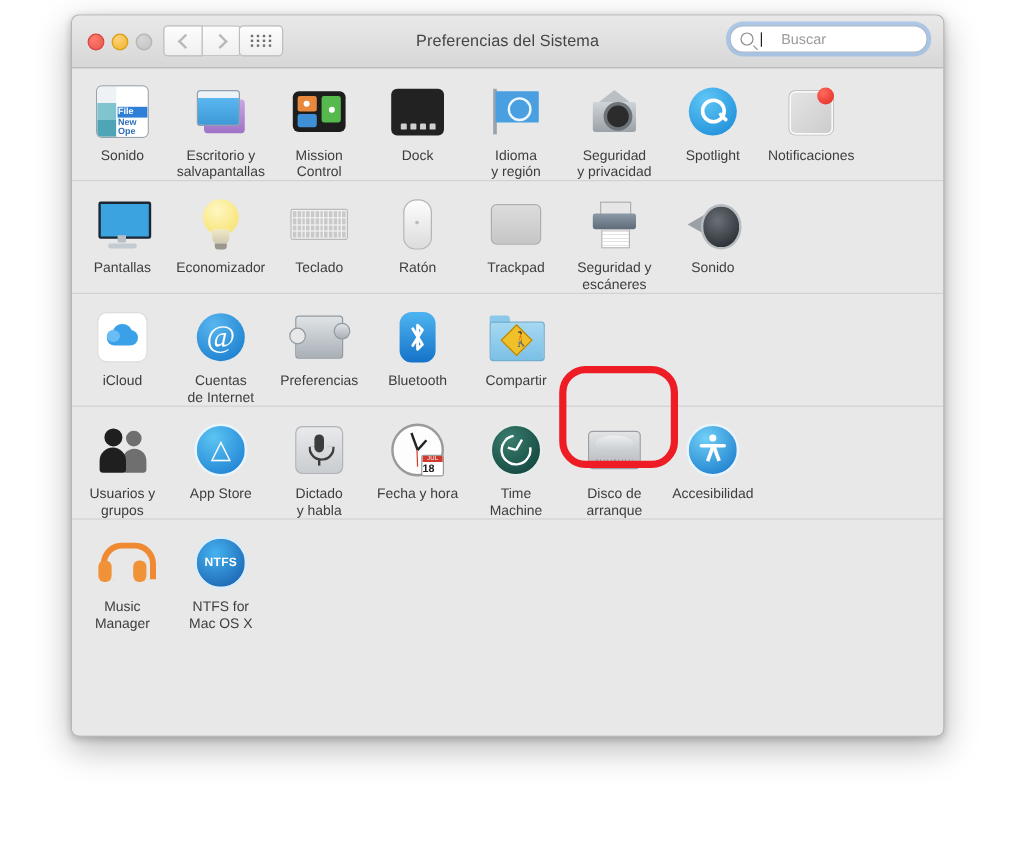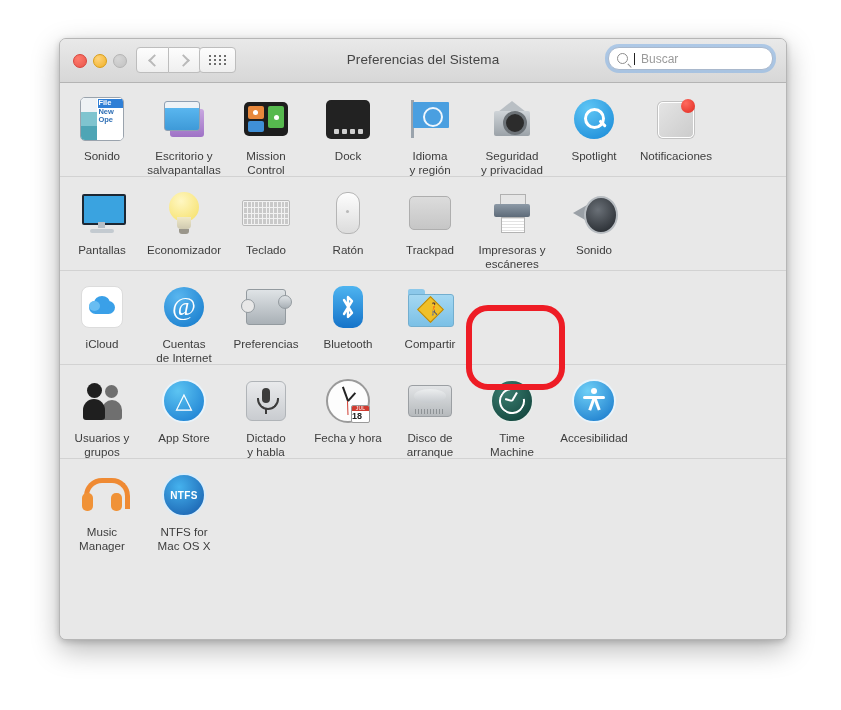--- a/index.html
+++ b/index.html
@@ -8,21 +8,21 @@
     background: #ffffff;
     width: 841px;
     height: 710px;
     overflow: hidden;
     font-family: "Liberation Sans", sans-serif;
   }
 
   #window {
     position: absolute;
     left: 59px;
-    top: 38px;
+    top: 12px;
     width: 726px;
     height: 600px;
     border-radius: 7px;
     background: #e8e8e8;
     box-shadow: 0 10px 28px rgba(0,0,0,0.28), 0 2px 6px rgba(0,0,0,0.18);
     overflow: hidden;
     border: 1px solid #b6b6b6;
   }
 
   
@@ -83,21 +83,21 @@
   }
   .magnifier {
     position:relative; margin-left:8px; width:9px; height:9px;
     border:1.4px solid #8d8d8d; border-radius:50%;
   }
   .magnifier::after {
     content:""; position:absolute; right:-4px; bottom:-3px;
     width:4.5px; height:1.4px; background:#8d8d8d; transform:rotate(45deg);
   }
   .caret { width:1px; height:12px; background:#222; margin-left:6px; }
-  #searchph { font-size:12px; color:#9a9a9a; margin-left:6px; }
+  #searchph { font-size:12px; color:#9a9a9a; margin-left:16px; }
 
   
   #content { background:#e8e8e8; height: 556px; }
   .prow {
     position: relative;
     border-bottom: 1px solid #d2d2d2;
     display: flex;
     padding-left: 1px;
   }
   .prow:last-child { border-bottom: none; }
@@ -132,21 +132,21 @@
     border-radius: 22px;
     pointer-events: none;
     box-sizing: border-box;
     z-index: 20;
   }
 
   
   
   .ic-general { width:42px; height:42px; border-radius:5px; overflow:hidden; border:1px solid #9aa3ad; background:#fff; display:flex; }
   .ic-general .lft { width:40%; background:linear-gradient(to bottom,#eef2f5 0 33%, #7fc4cf 33% 66%, #4ea5b5 66%); }
-  .ic-general .rgt { width:60%; background:#fff; font-size:7.5px; color:#2f6fb5; line-height:8.6px; padding-left:1px; padding-top:1px; font-weight:bold; text-align:left;}
+  .ic-general .rgt { width:60%; background:#fff; font-size:7.5px; color:#2f6fb5; line-height:8.6px; padding-left:1px; padding-top:17px; font-weight:bold; text-align:left;}
   .ic-general .rgt .hl { background:#2f7fd6; color:#fff; display:block; }
 
   
   .ic-desk { width:44px; height:40px; position:relative; }
   .ic-desk .w2 { position:absolute; left:8px; top:10px; width:34px; height:28px; border-radius:3px;
                  background:linear-gradient(to bottom,#c9a7e0,#9f72c6); }
   .ic-desk .w1 { position:absolute; left:2px; top:2px; width:34px; height:28px; border-radius:3px;
                  border:1px solid #8fa0b3; background:linear-gradient(to bottom,#eef3f7 0 6px,#59b6ef 6px,#3e9ad8); }
 
   
@@ -563,21 +563,21 @@
       </div>
 
       <div class="pane">
         <div class="iconbox">
           <div class="ic-print">
               <div class="top"></div>
               <div class="mid"></div>
               <div class="pap"></div>
             </div>
         </div>
-        <div class="plabel">Impresoras y
+        <div class="plabel">Seguridad y
 escáneres</div>
       </div>
 
       <div class="pane">
         <div class="iconbox">
           <div class="ic-snd">
               <div class="cone"></div>
               <div class="cir"></div>
             </div>
         </div>
@@ -685,39 +685,39 @@
               <div class="mo">JUL</div>
               <div class="dy">18</div>
             </div>
           </div>
         </div>
         <div class="plabel">Fecha y hora</div>
       </div>
 
       <div class="pane">
         <div class="iconbox">
-          <div class="ic-disk">
-              <div class="pl"></div>
-              <div class="bar"></div>
-            </div>
-        </div>
-        <div class="plabel">Disco de
-arranque</div>
-      </div>
-
-      <div class="pane">
-        <div class="iconbox">
           <div class="ic-tm">
               <div class="ring"></div>
               <div class="hA"></div>
               <div class="hB"></div>
             </div>
         </div>
         <div class="plabel">Time
 Machine</div>
+      </div>
+
+      <div class="pane">
+        <div class="iconbox">
+          <div class="ic-disk">
+              <div class="pl"></div>
+              <div class="bar"></div>
+            </div>
+        </div>
+        <div class="plabel">Disco de
+arranque</div>
       </div>
 
       <div class="pane">
         <div class="iconbox">
           <div class="ic-acc">
               <div class="hd"></div>
               <div class="bd"></div>
               <div class="lg l"></div>
               <div class="lg r"></div>
             </div>

